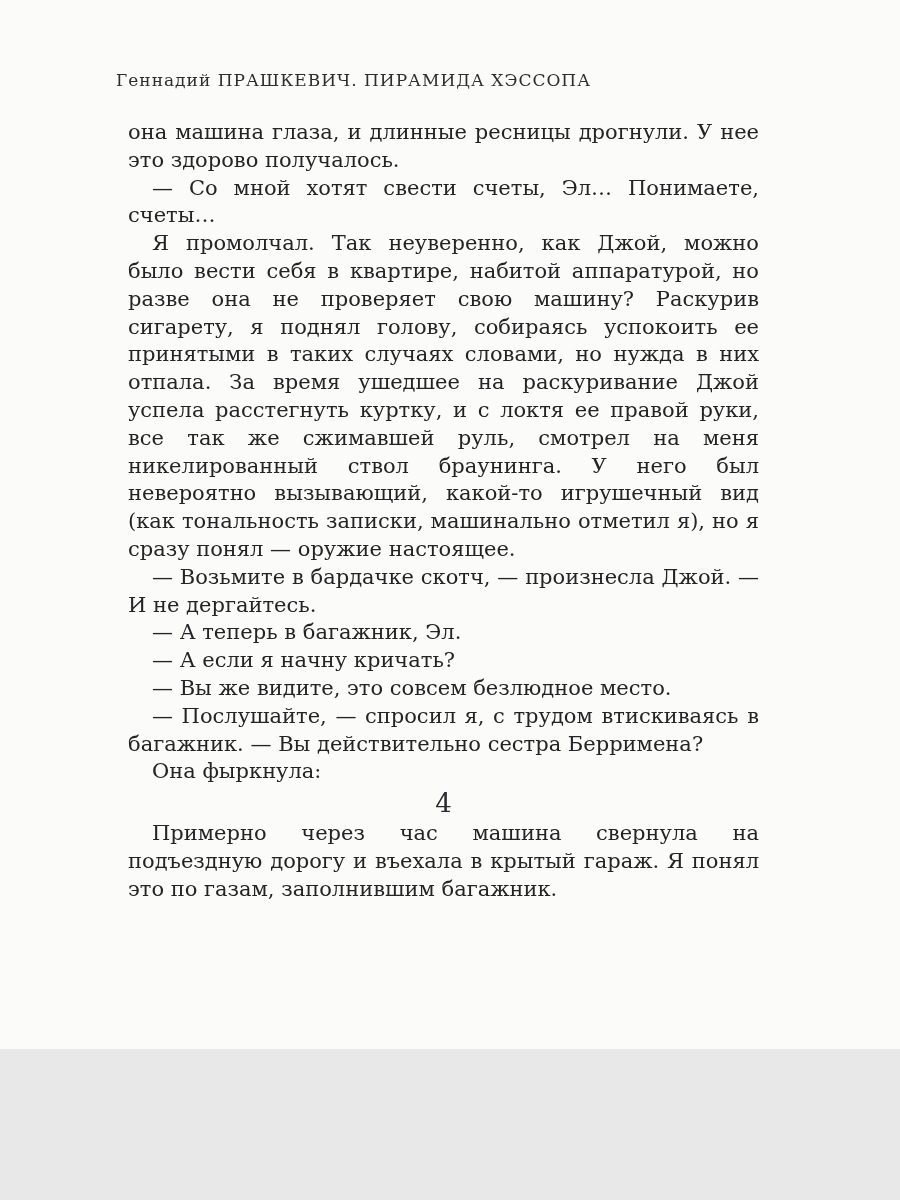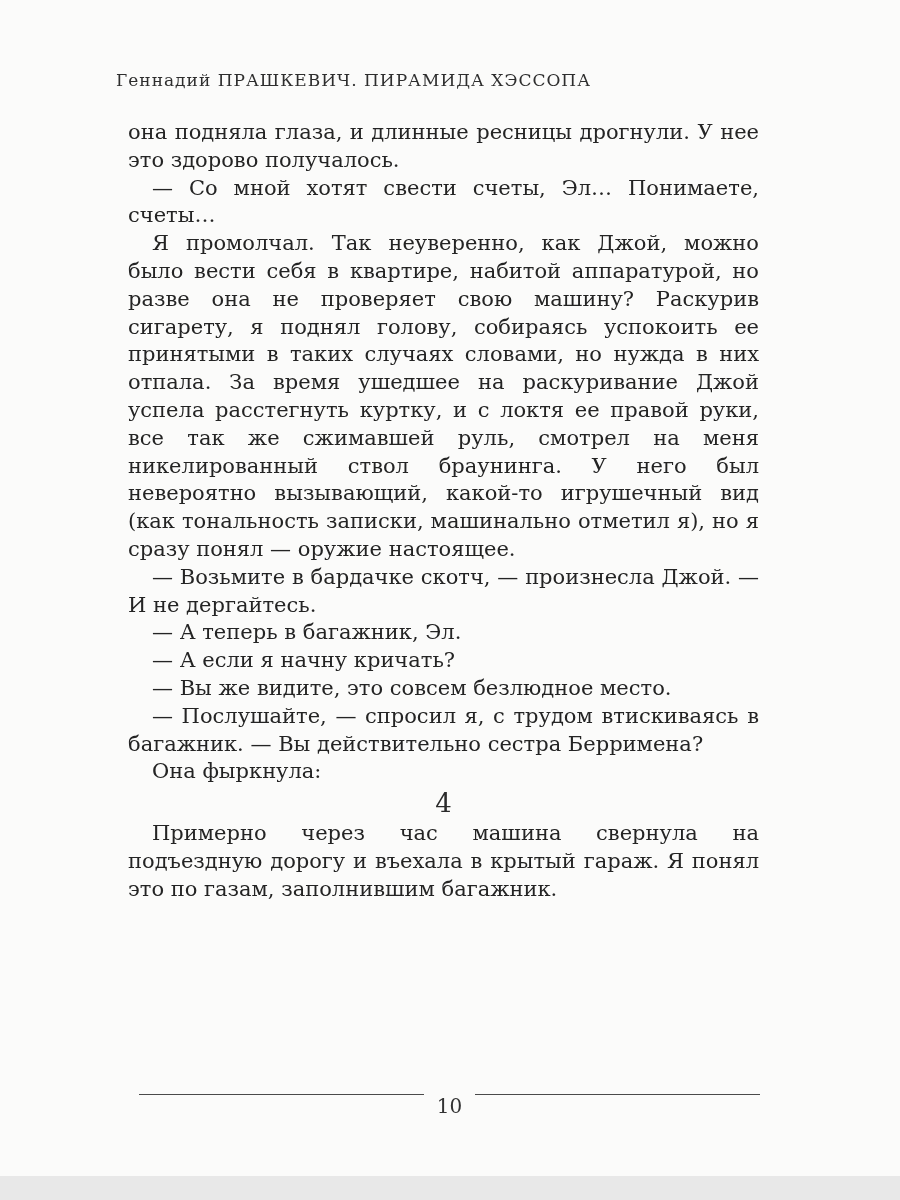--- a/index.html
+++ b/index.html
@@ -3,21 +3,21 @@
 <meta charset="utf-8">
 <style>
   html, body {
     margin: 0;
     padding: 0;
     background: #e8e8e8;
   }
   .page {
     position: relative;
     width: 900px;
-    height: 1176px;
+    height: 1049px;
     margin: 0 auto;
     background: #fbfbfa;
     color: #242424;
     font-family: "DejaVu Serif", "Liberation Serif", serif;
     overflow: hidden;
   }
   .running-header {
     position: absolute;
     left: 116px;
     top: 70px;
@@ -73,21 +73,21 @@
 </style>
 </head>
 <body>
 
 <div class="page">
 
   <div class="running-header">Геннадий ПРАШКЕВИЧ. ПИРАМИДА ХЭССОПА</div>
 
   <div class="text-block">
     <div>
-        <p class="">она подняла глаза, и длинные ресницы дрогнули. У нее это здорово получалось.</p>
+        <p class="">она машина глаза, и длинные ресницы дрогнули. У нее это здорово получалось.</p>
         <p class="indent">— Со мной хотят свести счеты, Эл… Понимаете, счеты…</p>
         <p class="indent">Я промолчал. Так неуверенно, как Джой, можно было вести себя в квартире, набитой аппаратурой, но разве она не проверяет свою машину? Раскурив сигарету, я поднял голову, собираясь успокоить ее принятыми в таких случаях словами, но нужда в них отпала. За время ушедшее на раскуривание Джой успела расстегнуть куртку, и с локтя ее правой руки, все так же сжимавшей руль, смотрел на меня никелированный ствол браунинга. У него был невероятно вызывающий, какой-то игрушечный вид (как тональность записки, машинально отметил я), но я сразу понял — оружие настоящее.</p>
         <p class="indent">— Возьмите в бардачке скотч, — произнесла Джой. — И не дергайтесь.</p>
         <p class="indent">— А теперь в багажник, Эл.</p>
         <p class="indent">— А если я начну кричать?</p>
         <p class="indent">— Вы же видите, это совсем безлюдное место.</p>
         <p class="indent">— Послушайте, — спросил я, с трудом втискиваясь в багажник. — Вы действительно сестра Берримена?</p>
         <p class="indent">Она фыркнула:</p>
       </div>
 

